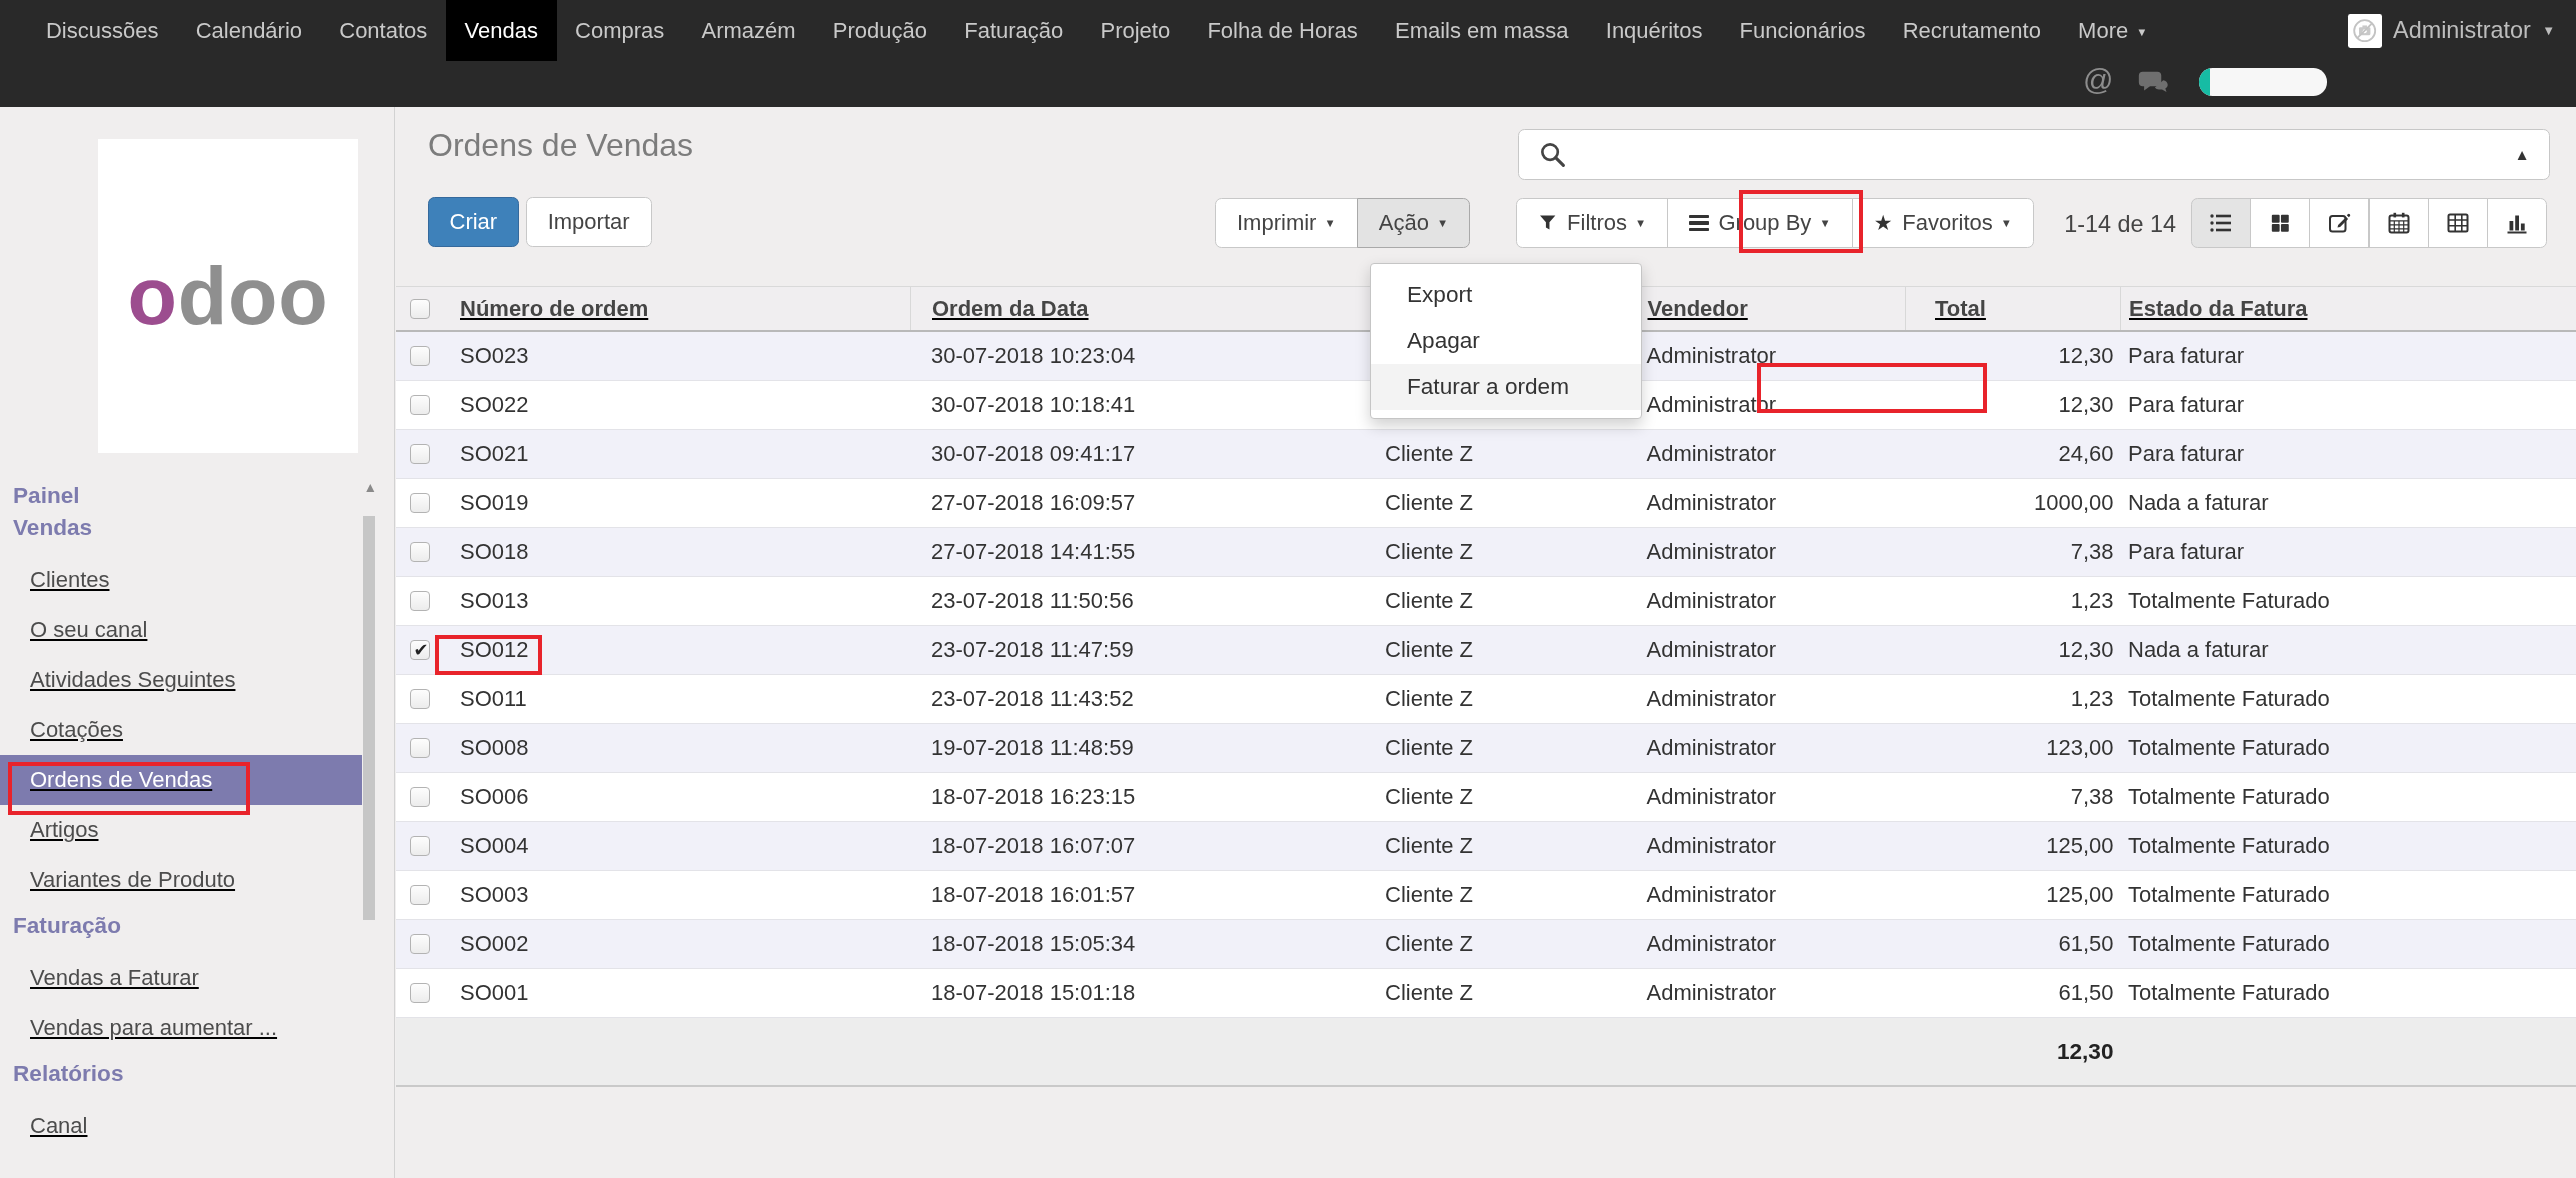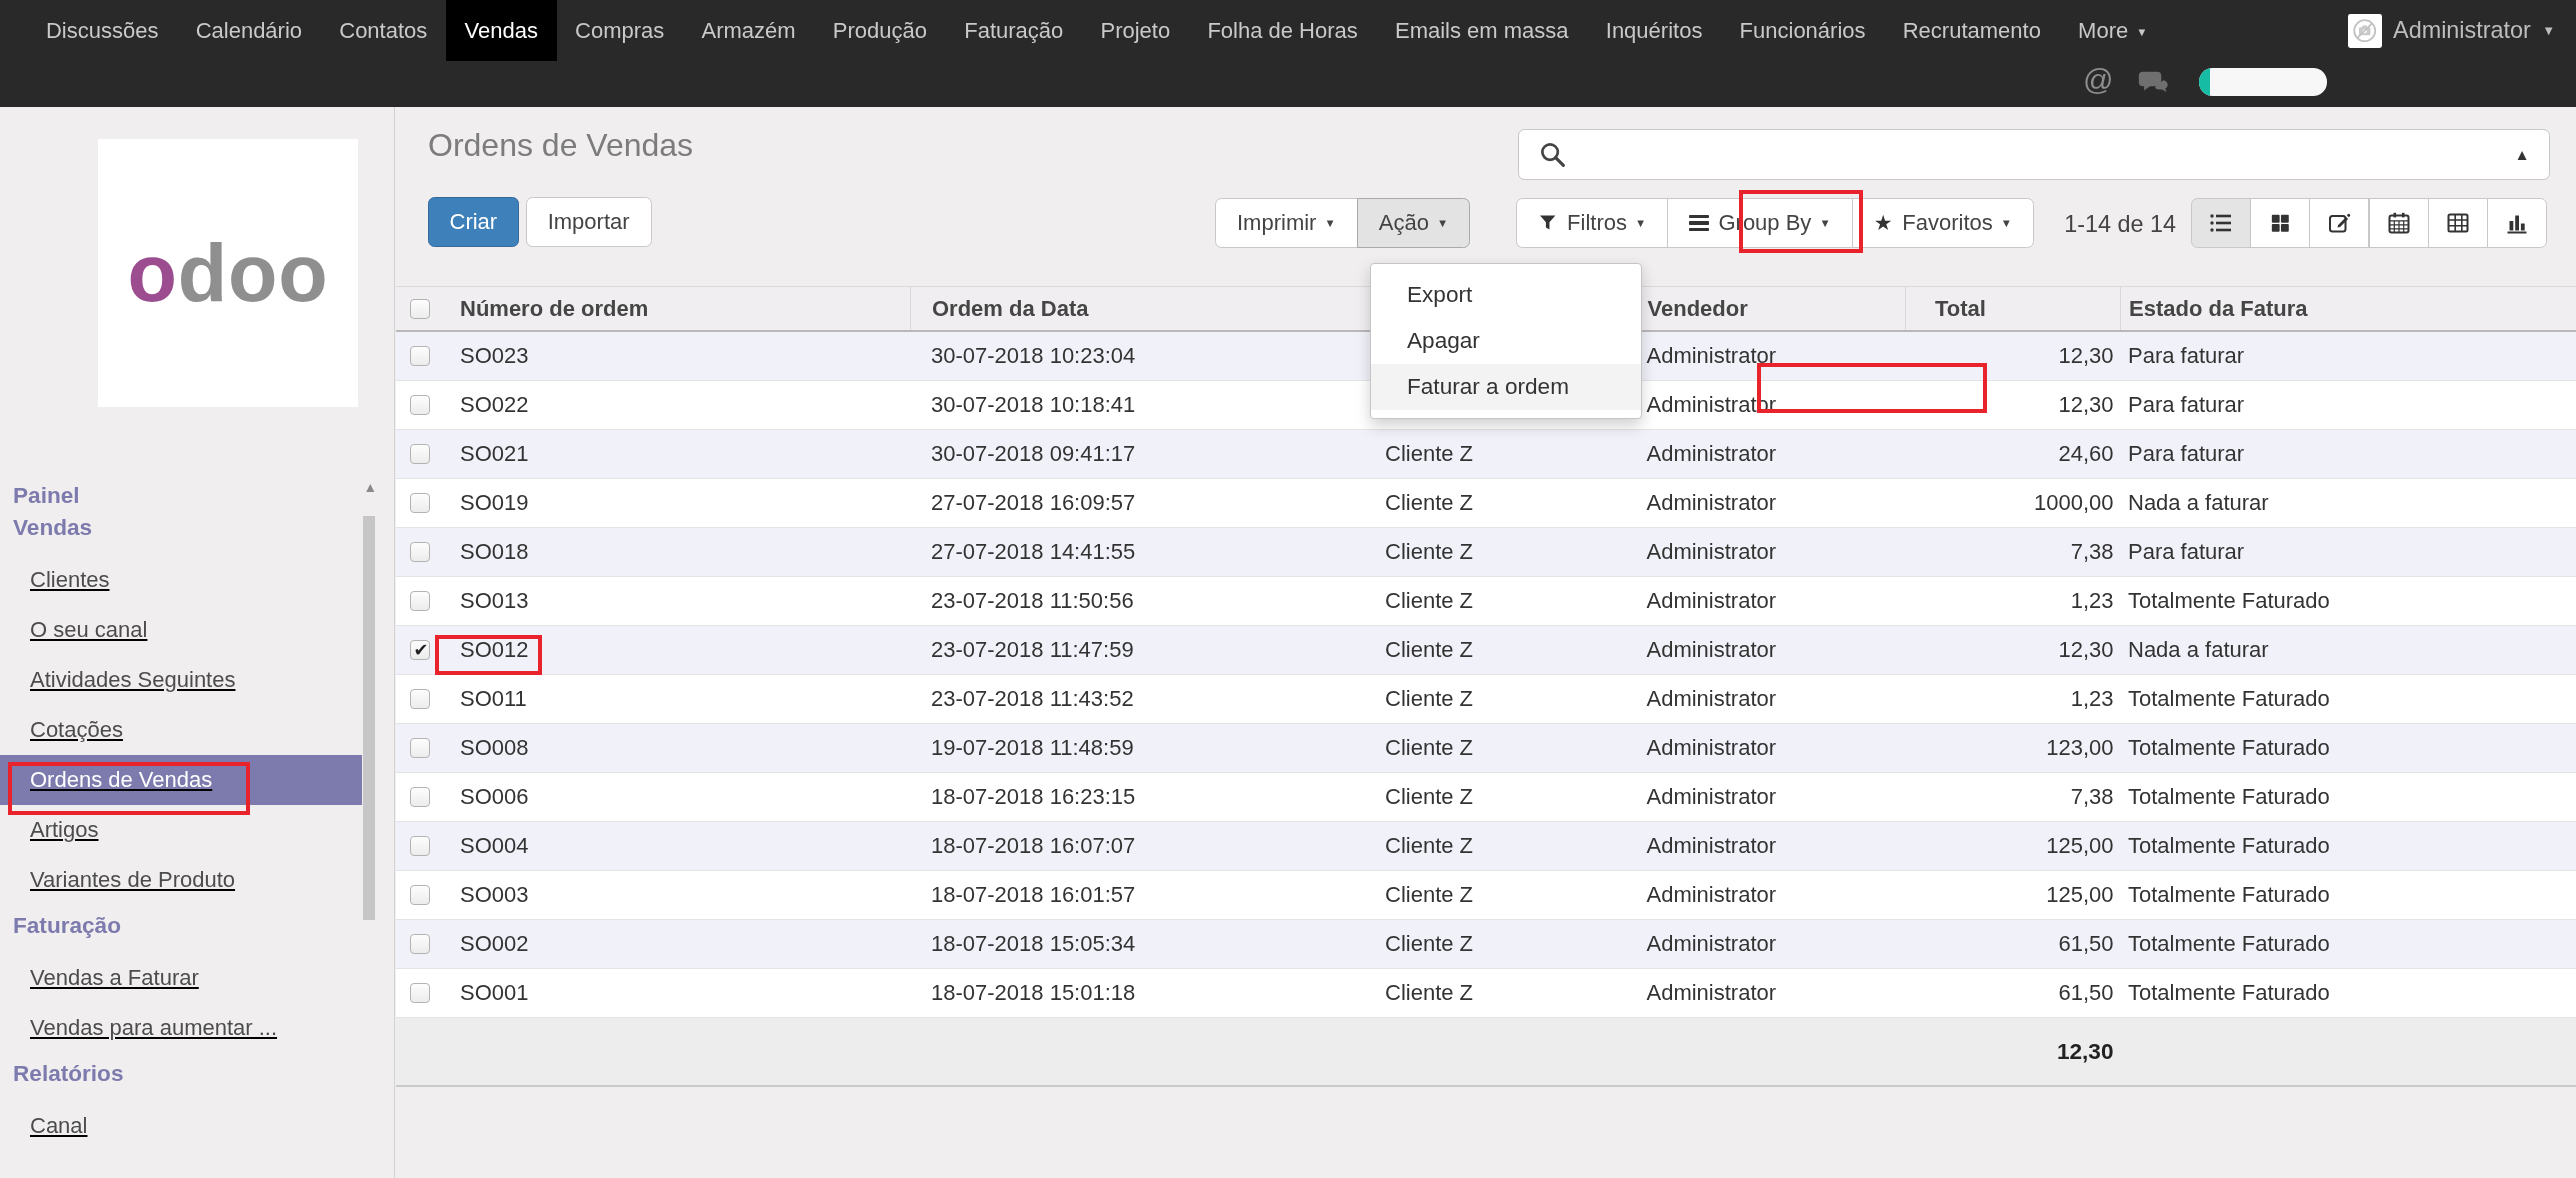--- a/index.html
+++ b/index.html
@@ -22,21 +22,21 @@
   .user-name{color:#bdbdbd; font-size:23.4px;}
   .user-caret{color:#bdbdbd; font-size:13px;}
   .topbar-row2{position:relative; height:47px;}
   .at-icon{position:absolute; left:2083px; top:1.6px; color:#8d8d8d; font-size:30px;}
   .chat-icon{position:absolute; left:2138px; top:8px;}
   .status-pill{position:absolute; left:2199px; top:7.3px; width:128px; height:27.4px; background:#f7f7f7; border-radius:13.7px; overflow:hidden; display:flex;}
   .status-pill .seg{width:11.3px; height:100%; background:var(--teal_indicator);}
 
   
   .sidebar{position:absolute; left:0; top:107px; width:395px; bottom:0; background:#f0eeee; border-right:0.8px solid #d2d2d2;}
-  .logo-box{position:absolute; left:98px; top:32px; width:260px; height:268px; background:#fff; display:flex; align-items:center; justify-content:center;}
+  .logo-box{position:absolute; left:98px; top:32px; width:260px; height:314px; background:#fff; display:flex; align-items:center; justify-content:center;}
   .logo-text{font-size:81px; font-weight:bold; color:#8f8f8f; letter-spacing:0.8px;}
   .logo-text .first{color:#9c4d8f;}
   .side-menu{position:absolute; top:373px; left:0; right:32px;}
   .sgroup-header{color:var(--accent_purple); font-weight:bold; font-size:22.6px; height:32px; line-height:32px; padding-left:13px;}
   .sitems{margin:11.3px 0 4.8px 0;text-decoration:underline;}
   .sitem{font-size:22px; color:#4c4c4c; height:50px; line-height:50px; padding-left:30px; cursor:pointer; white-space:nowrap; overflow:hidden;}
   .sitem.selected{background:var(--accent_purple); color:#fff;}
   .side-scrollbar{position:absolute; right:18.6px; top:373px; bottom:0; width:12px;}
   .sb-arrow{color:#8a8a8a; font-size:13.7px; line-height:16px; text-align:center;}
   .sb-thumb{position:absolute; top:36px; left:0; width:12px; height:404px; background:#c6c6c6;}
@@ -62,21 +62,21 @@
   .gb-icon i{display:block; height:3.2px; background:#333; margin:3.2px 0; border-radius:0.8px;}
 
   .pager{position:absolute; left:1667px; top:101px; width:113px; font-size:23.4px; color:#444; text-align:right; line-height:32px;}
   .view-switcher{left:1795px; top:91px;}
   .vbtn{width:60px; padding:0;}
   .vbtn.active{background:#e4e4e4;}
 
   
   .otable{position:absolute; left:0; top:179px; width:2180px;}
   .trow, .thead, .tfoot{display:grid; grid-template-columns:48px 466px 467px 263px 265px 215px auto; align-items:center;}
-  .thead{height:46px; border-top:0.8px solid #d9d9d9; border-bottom:2.4px solid #b9b9b9; background:#f0eef0;}
+  .thead{height:46px; border-top:0.8px solid #d9d9d9; border-bottom:2.4px solid #b9b9b9; background:#f0eef0;text-decoration:underline;}
   .thead .cell{font-weight:bold; color:#454545; font-size:22px; height:100%; display:flex; align-items:center;}
   .thead .cell.bl{border-left:0.8px solid #d8d8d8;}
   .trow{height:49px; background:#fff; border-bottom:0.8px solid #e3e3e8; cursor:pointer;}
   .trow.striped{background:var(--row_stripe);}
   .cell{font-size:22px; color:#333; overflow:hidden; white-space:nowrap;}
   .c-num{padding-left:16px;}
   .c-date{padding-left:21px;}
   .c-cust{padding-left:8px;}
   .c-sales{padding-left:6.5px;}
   .c-total{justify-self:end; padding-right:6.5px;}

